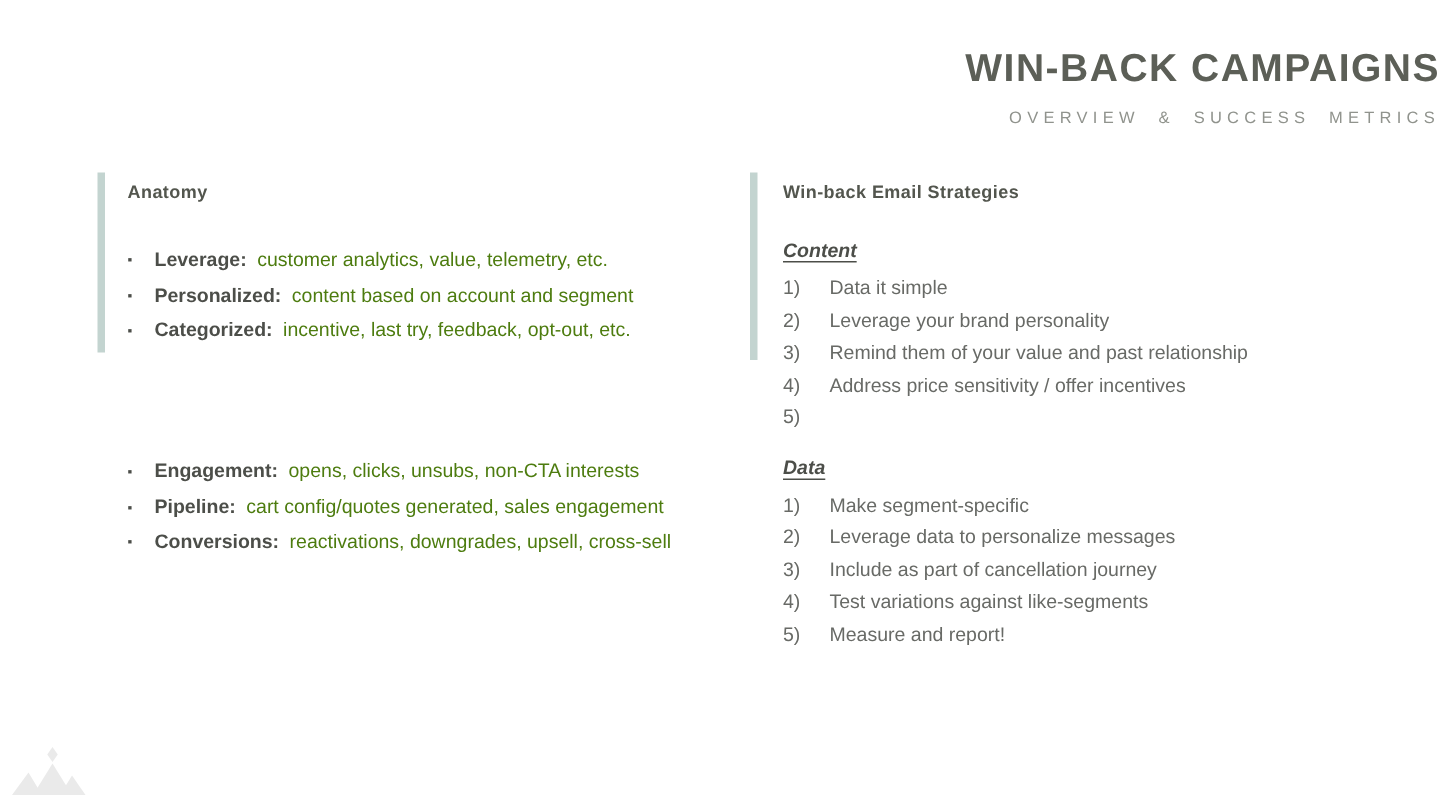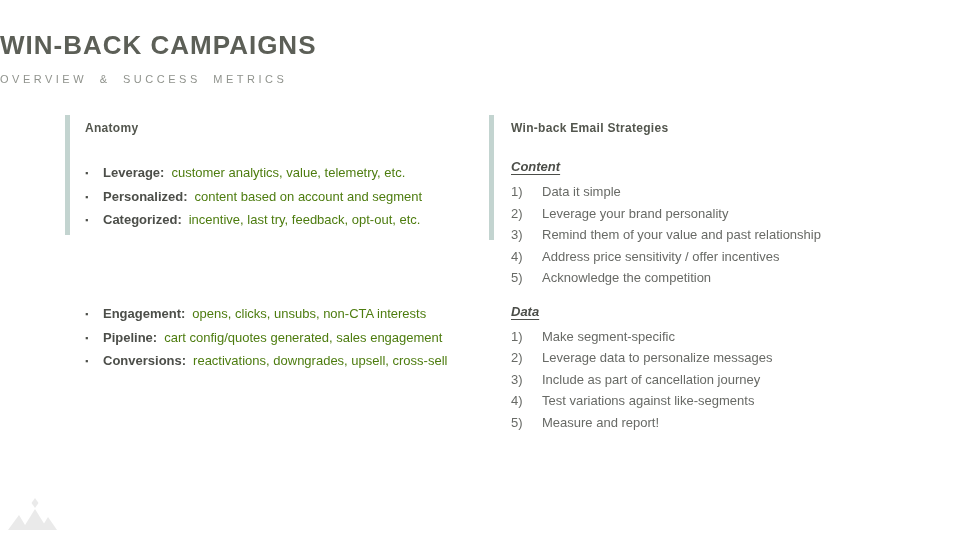--- a/index.html
+++ b/index.html
@@ -9,41 +9,41 @@
     width: 960px; height: 540px;
     overflow: hidden;
   }
   .slide {
     position: relative;
     width: 960px; height: 540px;
     background: #ffffff;
   }
 
   
-  .hdr { position: absolute; top: 30px; left: 0; width: 100%; text-align: left; }
+  .hdr { position: absolute; top: 30px; left: 0; width: 100%; text-align: right; }
   .title {
     font-size: 26px; font-weight: bold;
     color: #5c5f57; letter-spacing: 1px;
   }
   .subtitle {
     margin-top: 12px;
     font-size: 11px; color: #90938d;
     letter-spacing: 3.5px; word-spacing: 6px;
   }
 
   
   .section { position: absolute; }
   .accent-bar {
     position: absolute; left: 0; top: 0;
     width: 5px; background: #c3d4d0;
   }
   .sec-anatomy   { left: 65px;  top: 115px; width: 415px; padding-left: 20px; }
   .sec-anatomy .accent-bar { height: 120px; }
   .sec-success   { left: 65px;  top: 277px; width: 415px; padding-left: 20px; }
-  .sec-right     { left: 489px; top: 115px; width: 440px; padding-left: 22px; }
+  .sec-right     { left: 500px; top: 115px; width: 440px; padding-left: 22px; }
   .sec-right .accent-bar { height: 125px; }
 
   .sec-heading {
     font-size: 12px; font-weight: bold;
     color: #53564e; letter-spacing: 0.3px;
     padding-top: 6px;
   }
 
   
   .bullets { margin-top: 31px; list-style: none; }
@@ -156,21 +156,20 @@
         <div class="num-item">
           <span class="num">3)</span>
           <span class="txt">Remind them of your value and past relationship</span>
         </div>
         <div class="num-item">
           <span class="num">4)</span>
           <span class="txt">Address price sensitivity / offer incentives</span>
         </div>
         <div class="num-item">
           <span class="num">5)</span>
-          <span class="txt">Acknowledge the competition</span>
         </div>
       </div>
     </div>
 
     <div class="grp-data">
       <div class="group-heading">Data</div>
       <div class="num-list">
         <div class="num-item">
           <span class="num">1)</span>
           <span class="txt">Make segment-specific</span>

